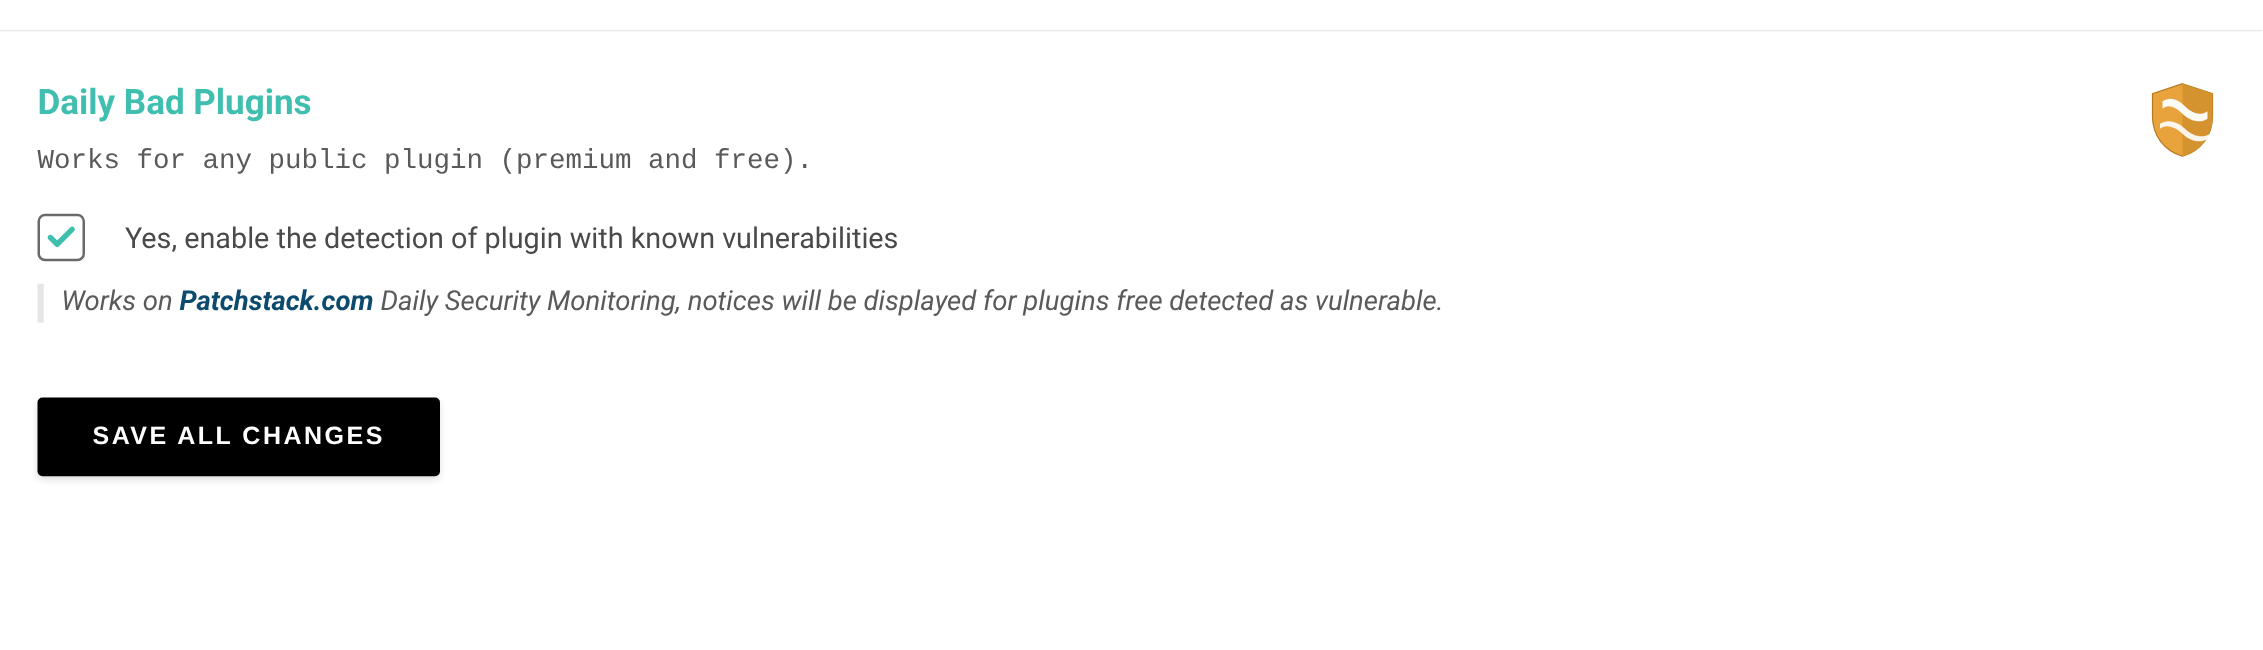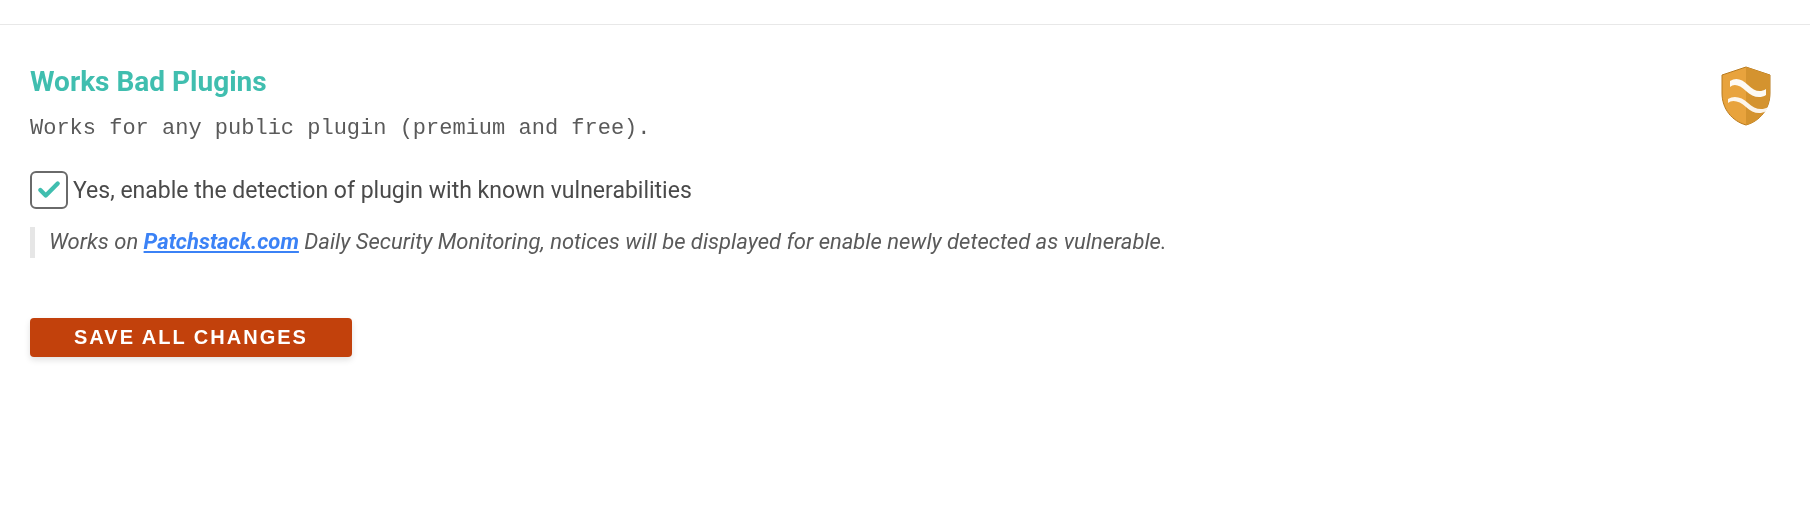--- a/index.html
+++ b/index.html
@@ -31,21 +31,21 @@
     }
     .section-subtitle {
       font-size: 22px;
       color: #5a5a5a;
       margin-bottom: 30px;
       font-family: Liberation Mono, monospace;
     }
     .checkbox-row {
       display: flex;
       align-items: center;
-      gap: 5px;
+      gap: 32px;
       margin-bottom: 18px;
     }
     .checkbox {
       width: 38px;
       height: 38px;
       border: 2px solid #6a6a6a;
       border-radius: 6px;
       display: flex;
       align-items: center;
       justify-content: center;
@@ -66,34 +66,33 @@
       padding-left: 14px;
       margin-bottom: 60px;
     }
     .note-text {
       font-size: 22px;
       font-style: italic;
       color: #5a5a5a;
       line-height: 1.4;
     }
     .note-link {
-      color: #3b82f6;
+      color: #0c4a6e;
       font-weight: 700;
-      text-decoration: underline;
       font-style: italic;
       cursor: pointer;
     }
     .save-button {
       display: inline-block;
-      background: #c2410c;
+      background: #000000;
       color: #ffffff;
       font-size: 20px;
       font-weight: 700;
       letter-spacing: 2px;
-      padding: 8px 44px;
+      padding: 20px 44px;
       border: none;
       border-radius: 4px;
       cursor: pointer;
       box-shadow: 0 3px 6px rgba(0,0,0,0.12);
       text-transform: uppercase;
     }
     .shield-logo {
       position: absolute;
       top: 40px;
       right: 36px;
@@ -110,34 +109,34 @@
 
   <div class="shield-logo">
     <svg viewBox="0 0 56 62" xmlns="http://www.w3.org/2000/svg">
       <path d="M28 2 L52 10 L52 28 C52 44 42 56 28 60 C14 56 4 44 4 28 L4 10 Z" fill="#e8a33d" stroke="#b87a1e" stroke-width="1"></path>
       <path d="M28 2 L52 10 L52 28 C52 44 42 56 28 60 L28 2 Z" fill="#d4932f"></path>
       <path d="M12 16 C18 12 24 14 30 20 C36 26 42 28 48 24 L48 30 C42 34 34 32 28 26 C22 20 16 18 12 22 Z" fill="#ffffff" opacity="0.95"></path>
       <path d="M10 34 C16 30 24 32 30 38 C36 44 44 46 50 42 L48 46 C42 50 34 48 28 42 C22 36 14 34 10 38 Z" fill="#ffffff" opacity="0.9"></path>
     </svg>
   </div>
 
-  <h2 class="section-title">Works Bad Plugins</h2>
+  <h2 class="section-title">Daily Bad Plugins</h2>
 
   <p class="section-subtitle">Works for any public plugin (premium and free).</p>
 
   <div class="checkbox-row">
     <div class="checkbox">
       <svg viewBox="0 0 24 24">
         <path d="M4 12 L9 17 L20 6" stroke="#40beaf" stroke-width="4" fill="none" stroke-linecap="round" stroke-linejoin="round"></path>
       </svg>
     </div>
     <label class="checkbox-label">Yes, enable the detection of plugin with known vulnerabilities</label>
   </div>
 
   <div class="note-block">
     <p class="note-text">
-      <span>Works on </span><a class="note-link">Patchstack.com</a><span> Daily Security Monitoring, notices will be displayed for enable newly detected as vulnerable.</span>
+      <span>Works on </span><a class="note-link">Patchstack.com</a><span> Daily Security Monitoring, notices will be displayed for plugins free detected as vulnerable.</span>
     </p>
   </div>
 
   <button class="save-button">SAVE ALL CHANGES</button>
 
 </div>
 
 </body></html>

